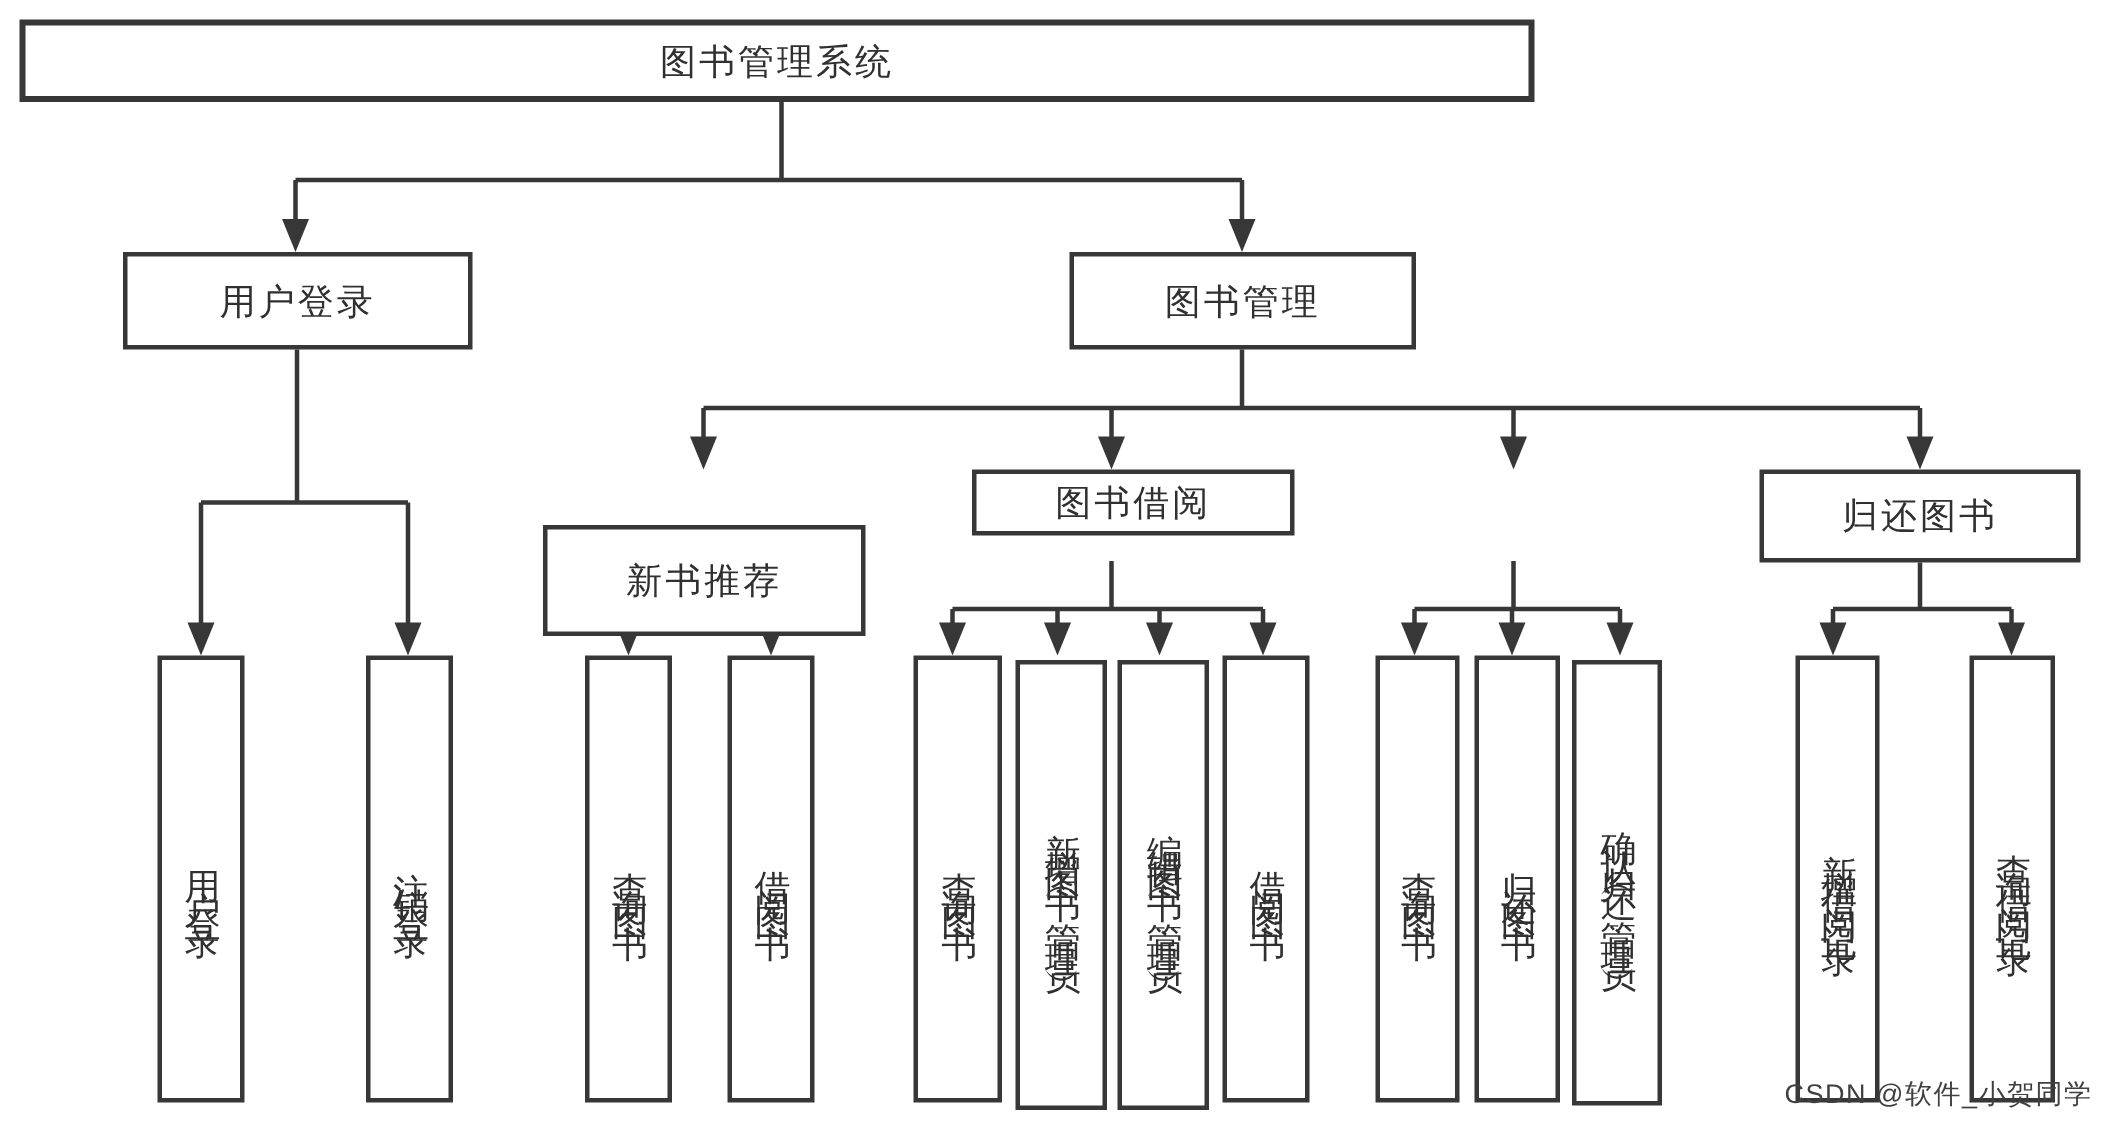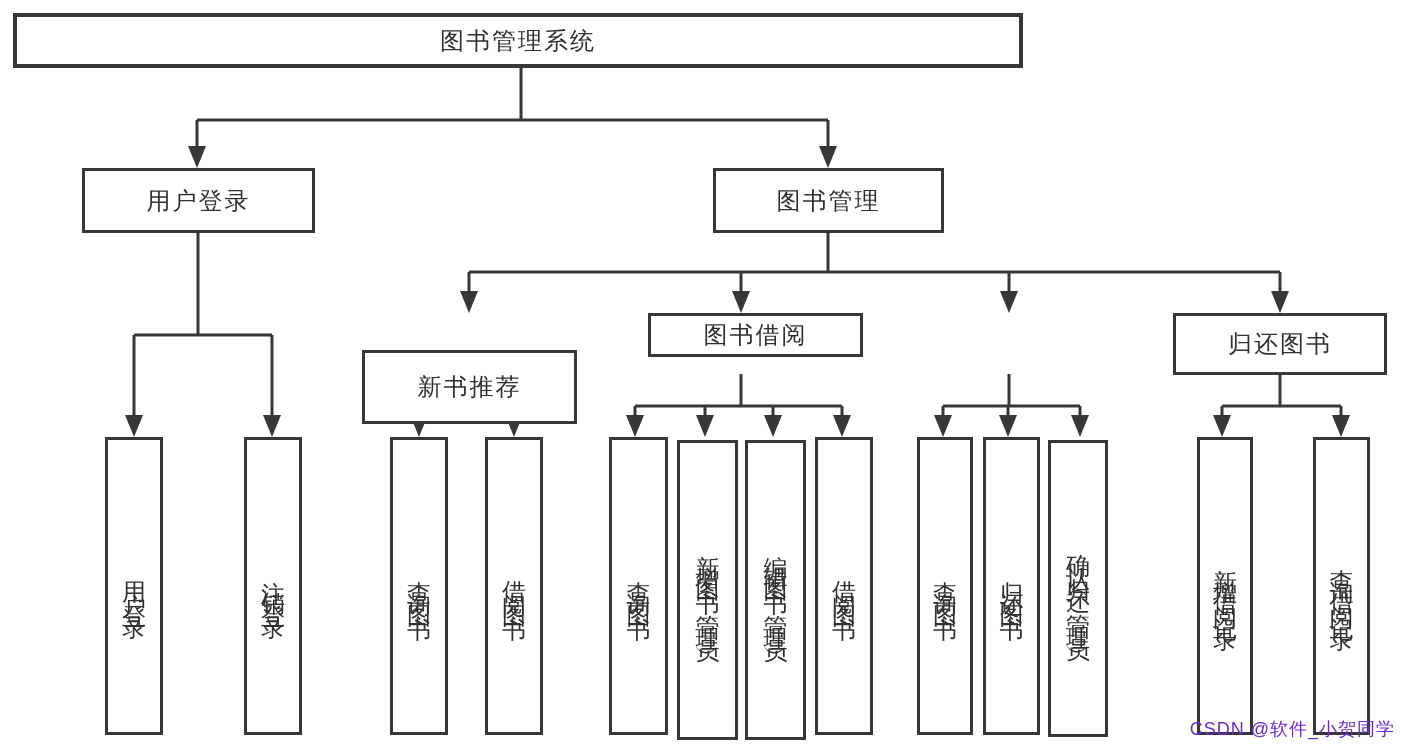--- a/index.html
+++ b/index.html
@@ -39,21 +39,21 @@
     text-orientation: mixed;
     letter-spacing: 12px;
     line-height: 1;
     white-space: normal;
   }
   #watermark {
     position: absolute;
     right: 10px;
     bottom: 6px;
     font-size: 18px;
-    color: #6d28d9;
+    color: #404040;
     letter-spacing: 1px;
     z-index: 10;
     white-space: nowrap;
   }
 </style>
 </head>
 <body>
 
 <div id="stage">
 

